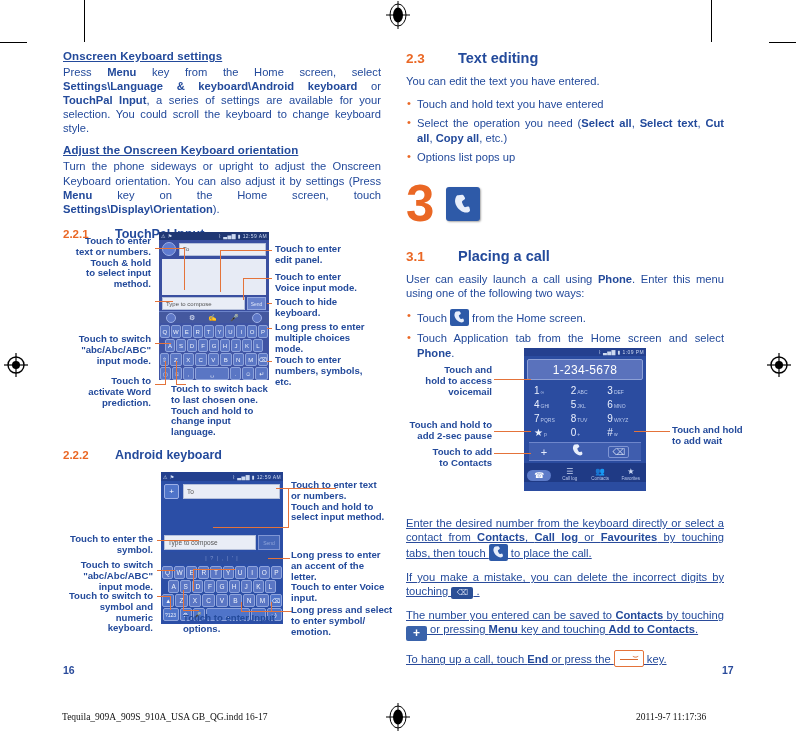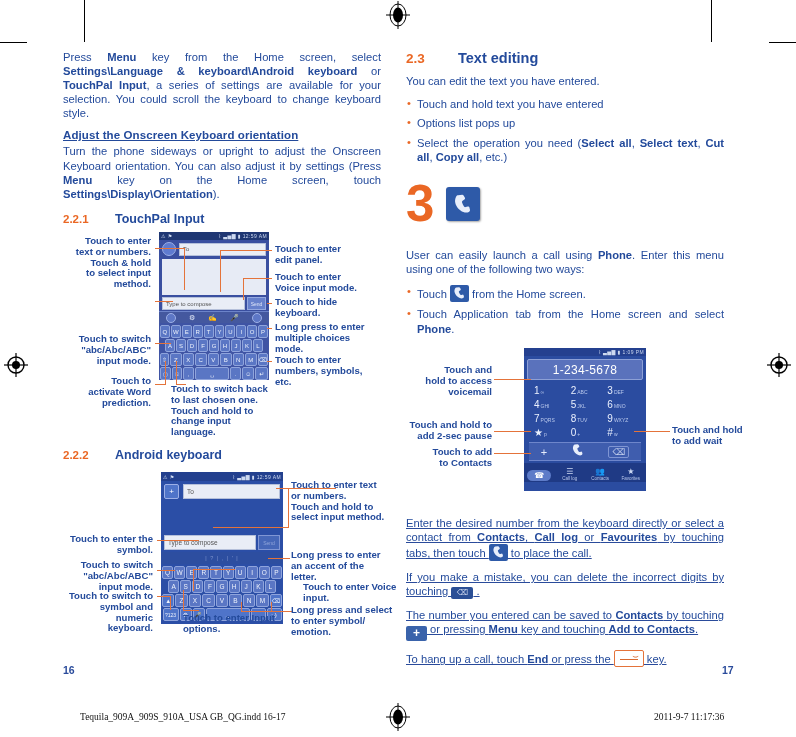--- a/index.html
+++ b/index.html
@@ -74,21 +74,21 @@
   .statusbar{height:8px;background:#1f3773;display:flex;align-items:center;
              justify-content:space-between;padding:0 2px;}
   .statusbar .sleft,.statusbar .sright{font-size:5px;color:#cdd9f0;
              letter-spacing:.4px;white-space:nowrap;}
   .kbd-key{background:#5a76c4;border:1px solid #8fa4dc;border-radius:2px;
            color:#eef2fc;display:flex;align-items:center;justify-content:center;}
   .tofield{background:#e9edf6;border:1px solid #b5c0da;color:#555;
            font-size:6px;display:flex;align-items:center;padding-left:3px;}
   .footerline{position:absolute;font-size:10.5px;color:#2a4b9b;font-weight:bold;}
   .imprint{position:absolute;font-family:"Liberation Serif",serif;
-           font-size:9.5px;color:#111;white-space:nowrap;margin-left:18px;}
+           font-size:9.5px;color:#111;white-space:nowrap;}
 </style>
 </head>
 <body>
 
 <div class="cropmark" style="left:84px;top:0;width:1px;height:42px;"></div>
 <div class="cropmark" style="left:0;top:42px;width:27px;height:1px;"></div>
 <div class="cropmark" style="left:711px;top:0;width:1px;height:42px;"></div>
 <div class="cropmark" style="left:769px;top:42px;width:27px;height:1px;"></div>
 
 <div class="reg" style="left:383px;top:0px;">
@@ -119,20 +119,21 @@
   <svg width="30" height="30" viewBox="0 0 30 30">
       <ellipse cx="15" cy="15" rx="8" ry="11" fill="none" stroke="#000" stroke-width="1"></ellipse>
       <ellipse cx="15" cy="15" rx="5" ry="7.5" fill="#000"></ellipse>
       <line x1="15" y1="1" x2="15" y2="29" stroke="#000" stroke-width="1"></line>
       <line x1="3" y1="15" x2="27" y2="15" stroke="#000" stroke-width="1"></line>
     </svg>
 </div>
 
 <div class="col col-left">
 
+  <div class="h-under">Onscreen Keyboard settings</div>
 
   <p class="body"><span>Press </span><b>Menu</b><span> key from the Home screen, select </span><b>Settings\Language &amp; keyboard\Android keyboard</b><span> or </span><b>TouchPal Input</b><span>, a series of settings are available for your selection. You could scroll the keyboard to change keyboard style.</span></p>
 
   <div class="h-under">Adjust the Onscreen Keyboard orientation</div>
 
   <p class="body last"><span>Turn the phone sideways or upright to adjust the Onscreen Keyboard orientation. You can also adjust it by settings (Press </span><b>Menu</b><span> key on the Home screen, touch </span><b>Settings\Display\Orientation</b><span>).</span></p>
 
   <div class="sec small">
     <span class="num">2.2.1</span>
     <span class="ttl">TouchPal Input</span>
@@ -361,54 +362,58 @@
 symbol and numeric
 keyboard.</div>
 
   <div class="callout l" style="left:228px;top:10px;width:104px;white-space:pre-line;">Touch to enter text
 or numbers.
 Touch and hold to
 select input method.</div>
   <div class="callout l" style="left:228px;top:80px;width:104px;white-space:pre-line;">Long press to enter
 an accent of the
 letter.</div>
-  <div class="callout l" style="left:228px;top:112px;width:104px;white-space:pre-line;margin-left:12px;">Touch to enter Voice
+  <div class="callout l" style="left:228px;top:112px;width:104px;white-space:pre-line;">Touch to enter Voice
 input.</div>
   <div class="callout l" style="left:228px;top:135px;width:104px;white-space:pre-line;">Long press and select
 to enter symbol/
 emotion.</div>
 
   <div class="callout l" style="left:120px;top:143px;width:100px;white-space:pre-line;">Touch to enter Input
 options.</div>
 </div>
 
 <div class="col col-right">
 
   <div class="sec">
     <span class="num">2.3</span>
     <span class="ttl">Text editing</span>
   </div>
 
   <p class="body">You can edit the text you have entered.</p>
 
   <ul class="bul">
     <li><span>Touch and hold text you have entered</span></li>
+    <li><span>Select the operation you need (</span><b>Select all</b><span>, </span><b>Select text</b><span>, </span><b>Cut all</b><span>, </span><b>Copy all</b><span>, etc.)</span></li>
     <li><span>Options list pops up</span></li>
-    <li><span>Select the operation you need (</span><b>Select all</b><span>, </span><b>Select text</b><span>, </span><b>Cut all</b><span>, </span><b>Copy all</b><span>, etc.)</span></li>
   </ul>
 
   <div class="chapter">
     <span class="cnum">3</span>
     <span class="cicon">
       <svg width="22" height="22" viewBox="0 0 24 24">
           <path d="M6.6 2.5c-.8 0-1.6.5-2 1.3C3.4 6.1 3 8.4 3.6 10.8c1 4.3 4.6 8.3 8.8 9.9 2 .8 4.2.9 6-.1.9-.5 1.4-1.5 1.2-2.4l-.6-2.3c-.2-.8-1-1.3-1.8-1.1l-2.3.6c-.7.2-1.4-.1-1.8-.7-.9-1.4-1.7-2.9-2.2-4.5-.2-.7.1-1.4.7-1.8l1.9-1.2c.7-.4.9-1.3.6-2L12.8 3c-.3-.6-.9-1-1.6-1z" fill="#e8eefb"></path>
         </svg>
     </span>
   </div>
 
+  <div class="sec">
+    <span class="num">3.1</span>
+    <span class="ttl">Placing a call</span>
+  </div>
 
   <p class="body"><span>User can easily launch a call using </span><b>Phone</b><span>. Enter this menu using one of the following two ways:</span></p>
 
   <ul class="bul">
     <li><span>Touch </span><span class="ic ic-phone"><svg width="15" height="14" viewBox="0 0 24 24">
             <path d="M6.6 2.5c-.8 0-1.6.5-2 1.3C3.4 6.1 3 8.4 3.6 10.8c1 4.3 4.6 8.3 8.8 9.9 2 .8 4.2.9 6-.1.9-.5 1.4-1.5 1.2-2.4l-.6-2.3c-.2-.8-1-1.3-1.8-1.1l-2.3.6c-.7.2-1.4-.1-1.8-.7-.9-1.4-1.7-2.9-2.2-4.5-.2-.7.1-1.4.7-1.8l1.9-1.2c.7-.4.9-1.3.6-2L12.8 3c-.3-.6-.9-1-1.6-1z" fill="#e8eefb"></path>
           </svg></span><span> from the Home screen.</span></li>
     <li><span>Touch Application tab from the Home screen and select </span><b>Phone</b><span>.</span></li>
   </ul>
 </div>

